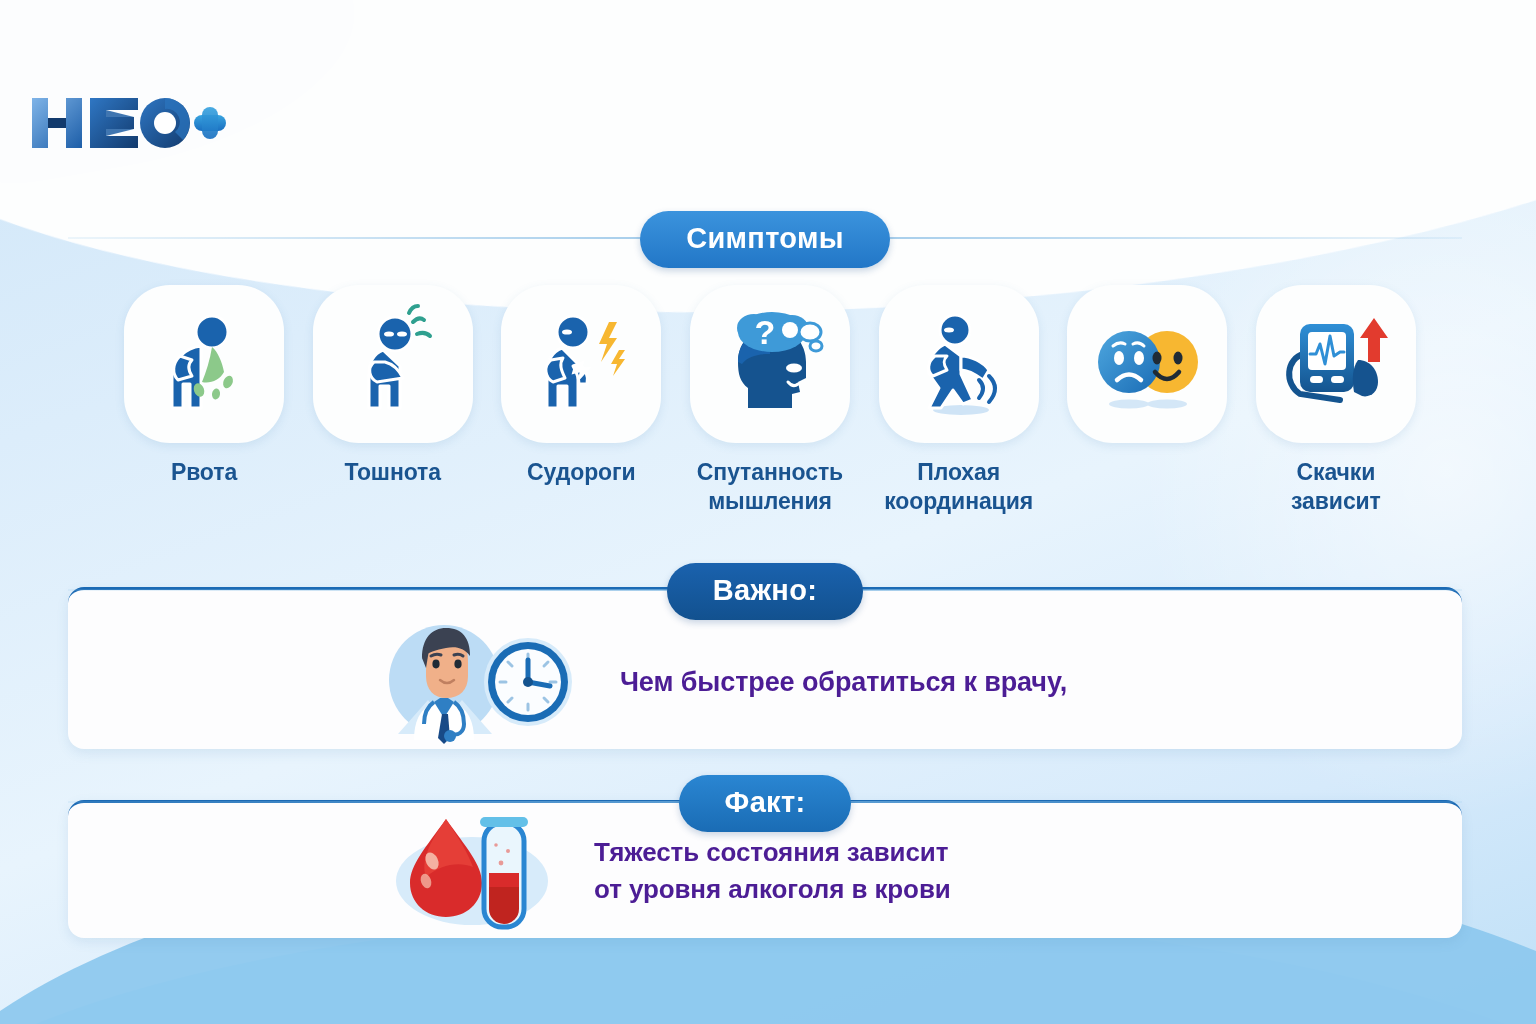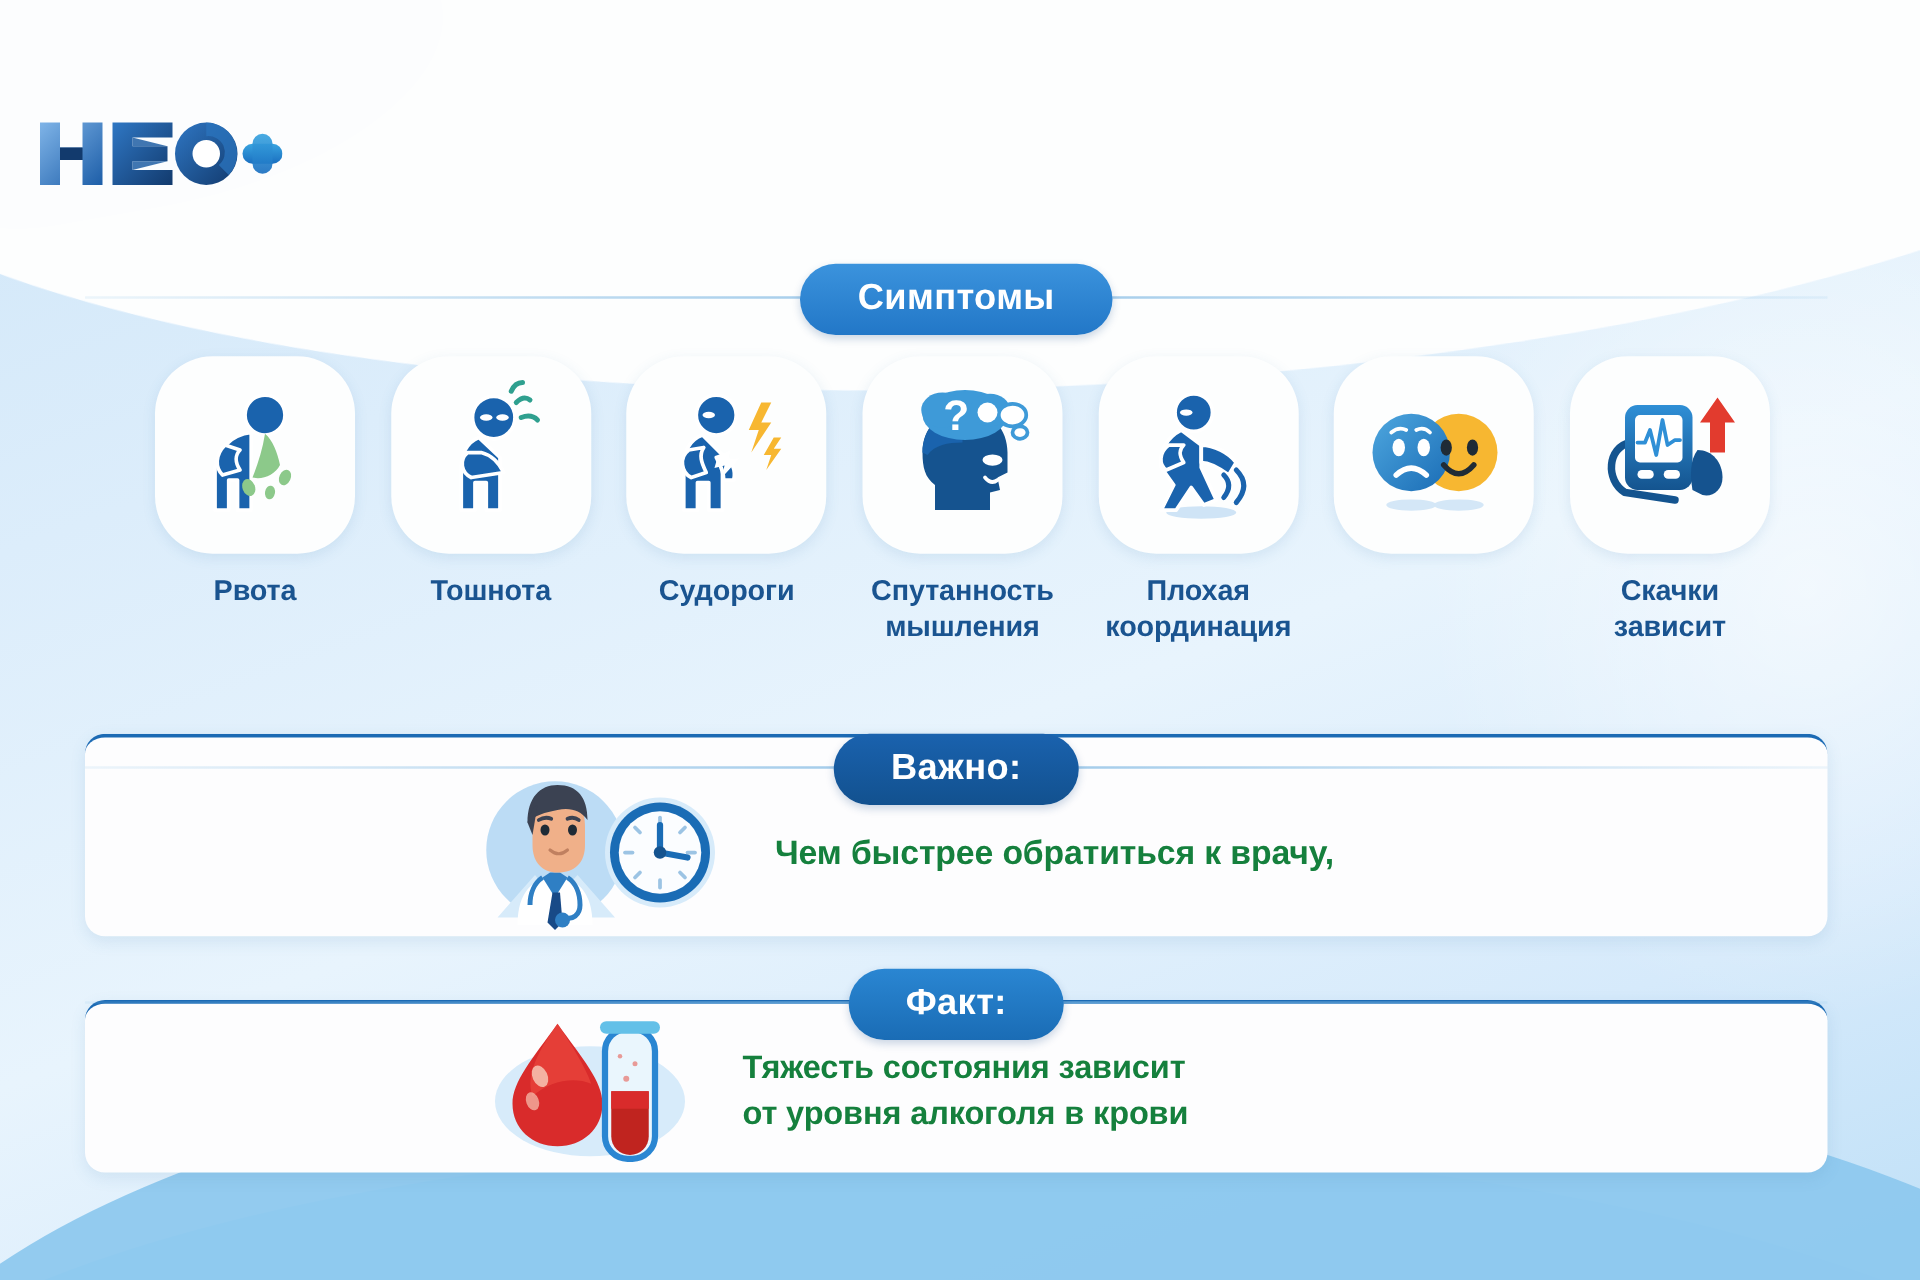--- a/index.html
+++ b/index.html
@@ -195,21 +195,21 @@
     align-items: center;
   }
   #inner-important { left: 310px; top: 20px; }
   #inner-fact      { left: 320px; top: 0px; }
 
   .info-art { flex: 0 0 auto; }
   .info-text {
     font-size: 27px;
     font-weight: 700;
     line-height: 1.42;
-    color: #15803d;
+    color: #4c1d95;
     letter-spacing: -0.1px;
   }
   #inner-important .info-text { margin-left: 22px; }
   #inner-fact .info-text { margin-left: 16px; font-size: 26px; }
 </style>
 </head>
 <body>
 
 <div id="stage">
 
@@ -468,21 +468,21 @@
           <line x1="150" y1="72" x2="172" y2="76" stroke="#1a6cb5" stroke-width="5" stroke-linecap="round"></line>
           <circle cx="150" cy="72" r="5" fill="#14538f"></circle>
         </svg>
       </div>
       <div class="info-text">
         <span>Чем быстрее обратиться к врачу,</span><br>
       </div>
     </div>
   </div>
 
-  <div class="section-head" style="top:587px;">
+  <div class="section-head" style="top:563px;">
     <div class="rule"></div>
     <div class="pill pill-important">Важно:</div>
   </div>
 
   <div class="info-card" id="card-fact">
     <div class="info-inner" id="inner-fact">
       <div class="info-art">
         <svg width="190" height="132" viewBox="0 0 190 132">
           <ellipse cx="84" cy="78" rx="76" ry="44" fill="#d7ebfa"></ellipse>
           <path d="M58 16 C78 44 94 62 94 80 C94 100 78 114 58 114 C38 114 22 100 22 80 C22 62 38 44 58 16 Z" fill="#d92b2b"></path>

